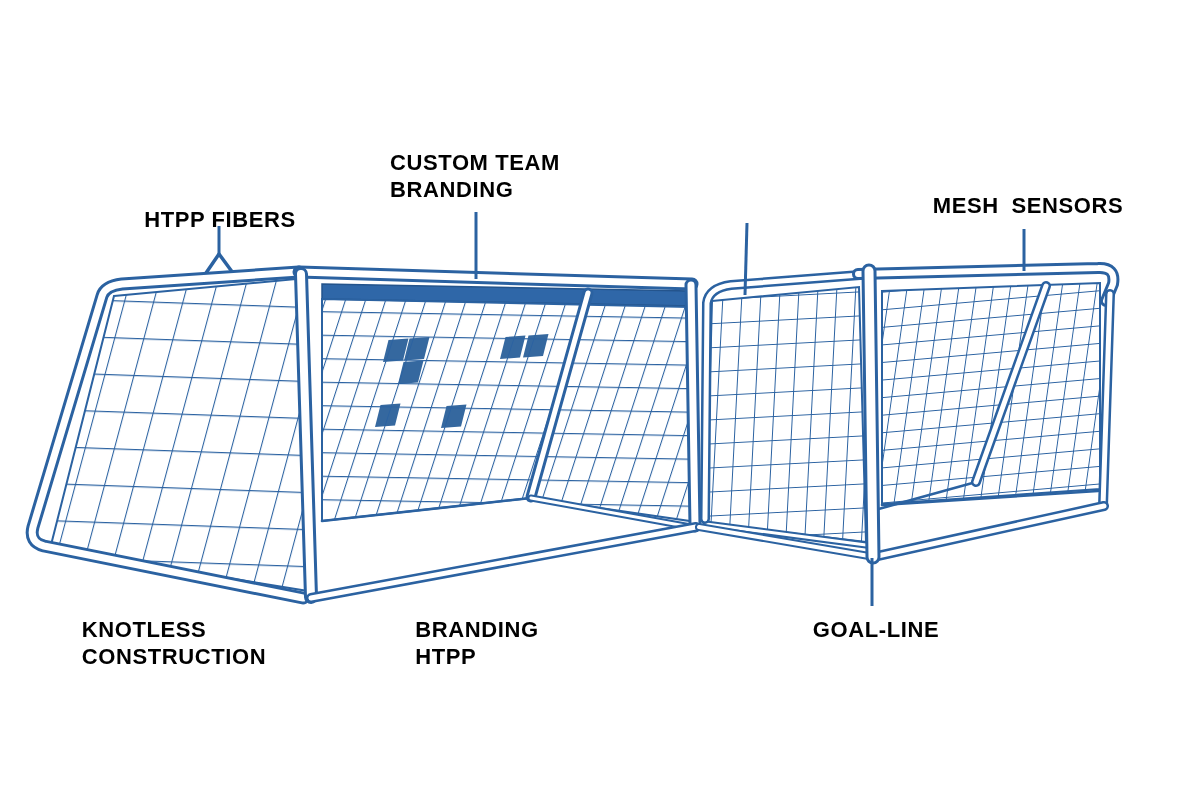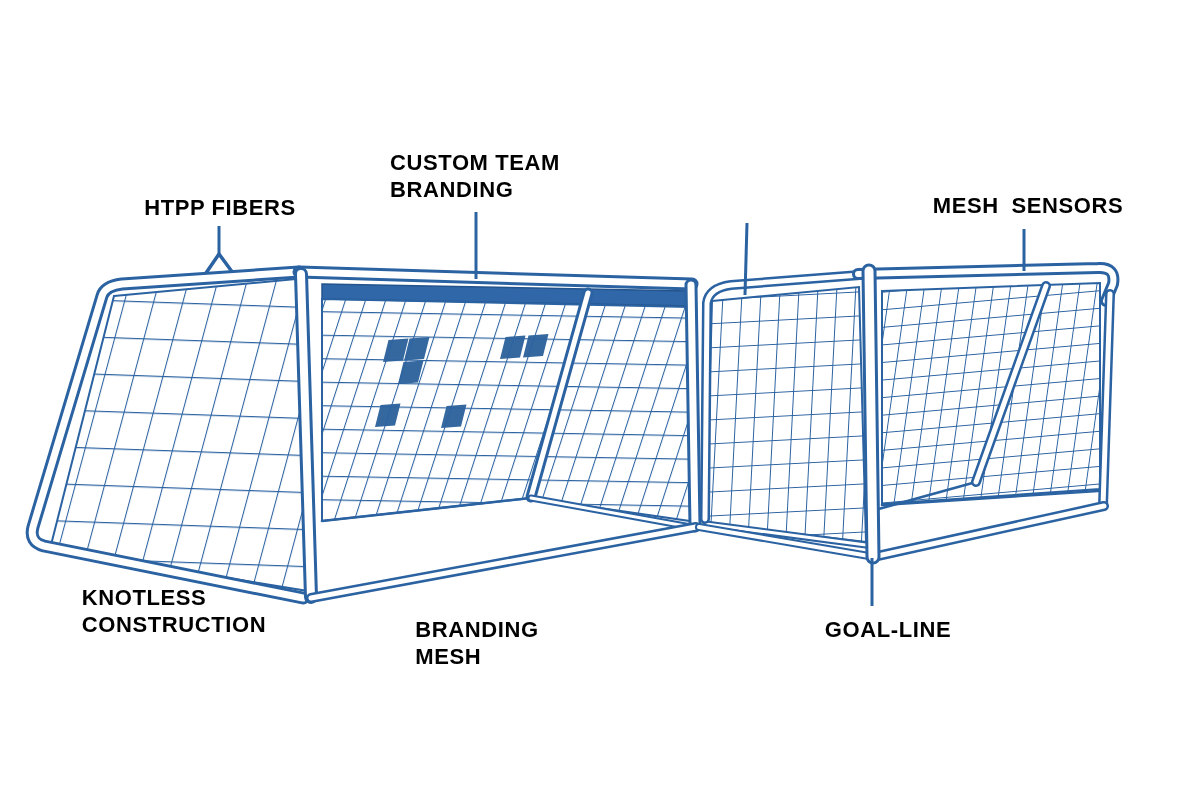--- a/index.html
+++ b/index.html
@@ -118,37 +118,37 @@
 
     <g>
       <line class="leader" x1="219" y1="226" x2="219" y2="257"></line>
       <line class="leader" x1="476" y1="212" x2="476" y2="279"></line>
       <line class="leader" x1="747" y1="223" x2="745" y2="295"></line>
       <line class="leader" x1="1024" y1="229" x2="1024" y2="271"></line>
       <line class="leader" x1="872" y1="558" x2="872" y2="606"></line>
     </g>
   </svg>
 
-  <div class="lbl" style="left:220px;top:194px;">HTPP FIBERS</div>
+  <div class="lbl" style="left:220px;top:206px;">HTPP FIBERS</div>
 
   <div class="lbl" style="left:475px;top:149px;">
     <div>CUSTOM TEAM</div>
     <div>BRANDING</div>
   </div>
 
 
   <div class="lbl smart" style="left:1028px;top:192px;">MESH SENSORS</div>
 
-  <div class="lbl" style="left:174px;top:584px;">
+  <div class="lbl" style="left:174px;top:616px;">
     <div>KNOTLESS</div>
     <div>CONSTRUCTION</div>
   </div>
 
   <div class="lbl" style="left:477px;top:616px;">
     <div>BRANDING</div>
-    <div>MESH</div>
+    <div>HTPP</div>
   </div>
 
-  <div class="lbl" style="left:876px;top:616px;margin-left:12px;">
+  <div class="lbl" style="left:876px;top:616px;">
     <div>GOAL-LINE</div>
   </div>
 
 </div>
 
 </body></html>

